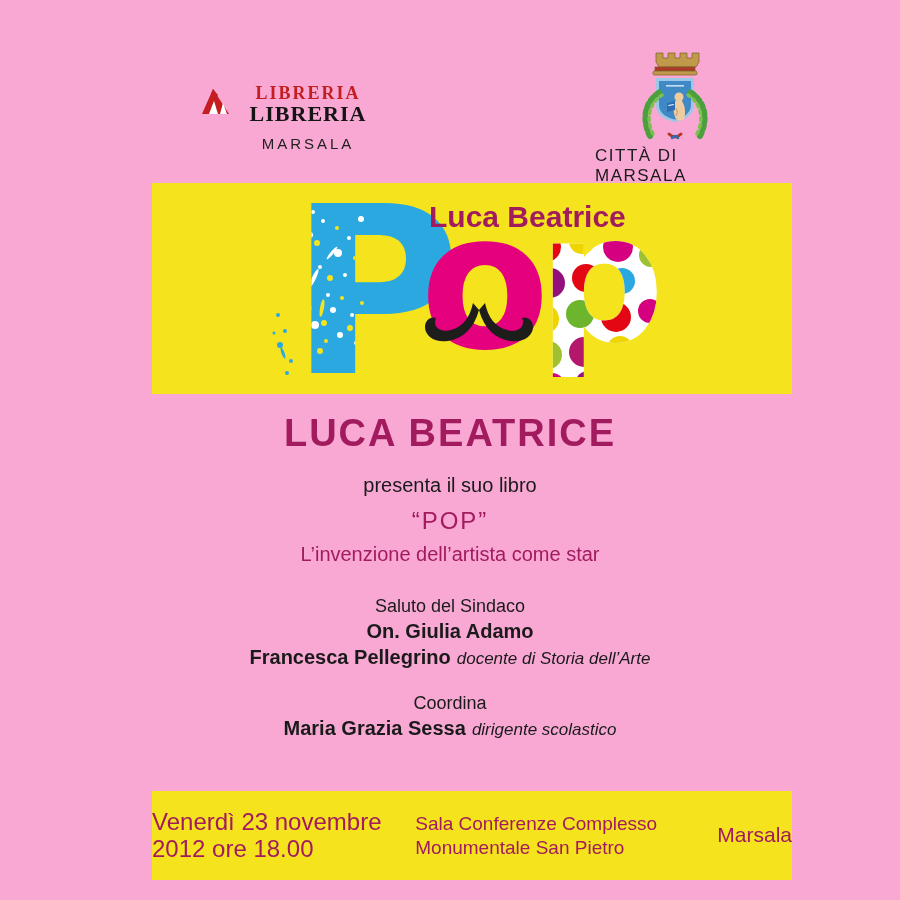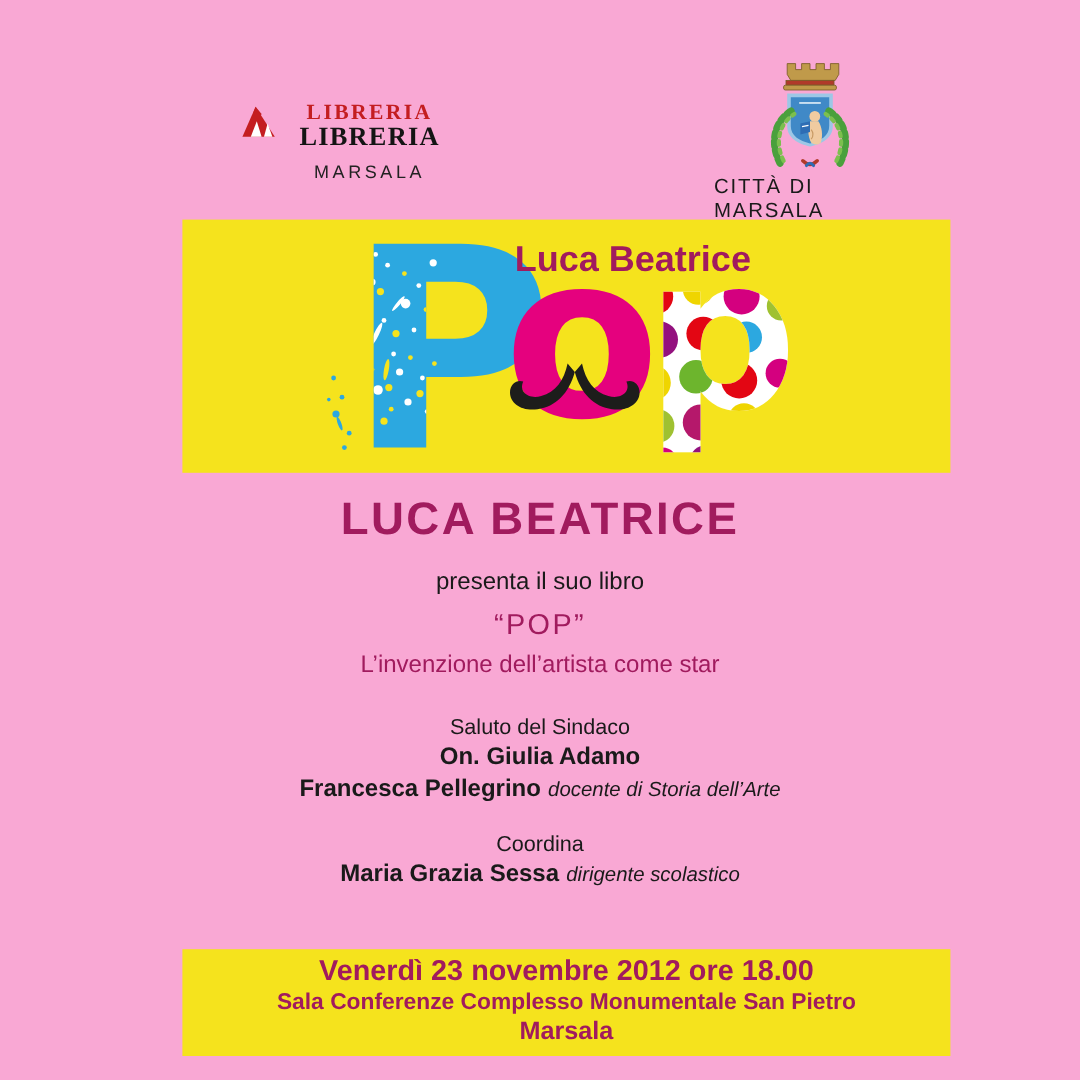--- a/index.html
+++ b/index.html
@@ -19,22 +19,22 @@
   .crest-caption{position:absolute;left:595px;top:146px;width:160px;text-align:left;
                  font-size:17px;letter-spacing:1.5px;color:#1a1a1a;}
 
   
   .banner{position:absolute;left:152px;width:640px;background:#f5e31d;}
   .cover-banner{top:183px;height:211px;}
   .cover-author{position:absolute;left:277px;top:17px;width:200px;
                 font-size:30px;font-weight:bold;color:#a11b5e;letter-spacing:0px;}
   .cover-art{position:absolute;left:0;top:0;}
 
-  .event-banner{top:791px;height:89px;display:flex;flex-direction:column;
-                align-items:center;justify-content:center;color:#a11b5e;font-weight:bold;}
+  .event-banner{top:791px;height:89px;display:flex;flex-direction:row;
+                align-items:center;justify-content:center;color:#a11b5e;font-weight:normal;}
   .event-line1{font-size:24px;line-height:1.1;}
   .event-line2{font-size:19px;line-height:1.25;}
   .event-line3{font-size:21px;line-height:1.25;}
 
   
   .details{position:absolute;left:0;top:414px;width:900px;text-align:center;}
   .d-author{font-size:38px;font-weight:bold;color:#a11b5e;letter-spacing:2px;line-height:1.0;}
   .d-presents{font-size:20px;margin-top:23px;line-height:1.0;}
   .d-title{font-size:24px;font-weight:normal;color:#a11b5e;margin-top:14px;
            letter-spacing:2px;line-height:1.0;}

